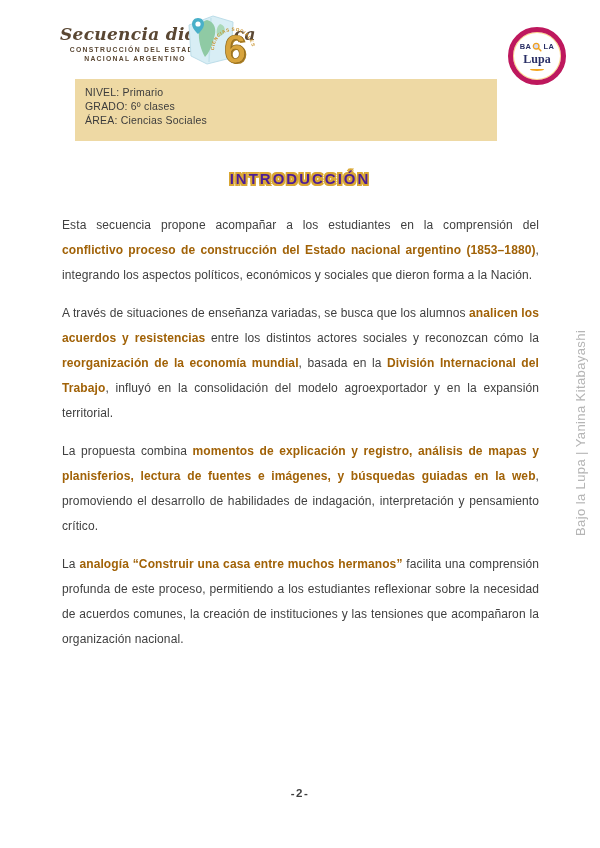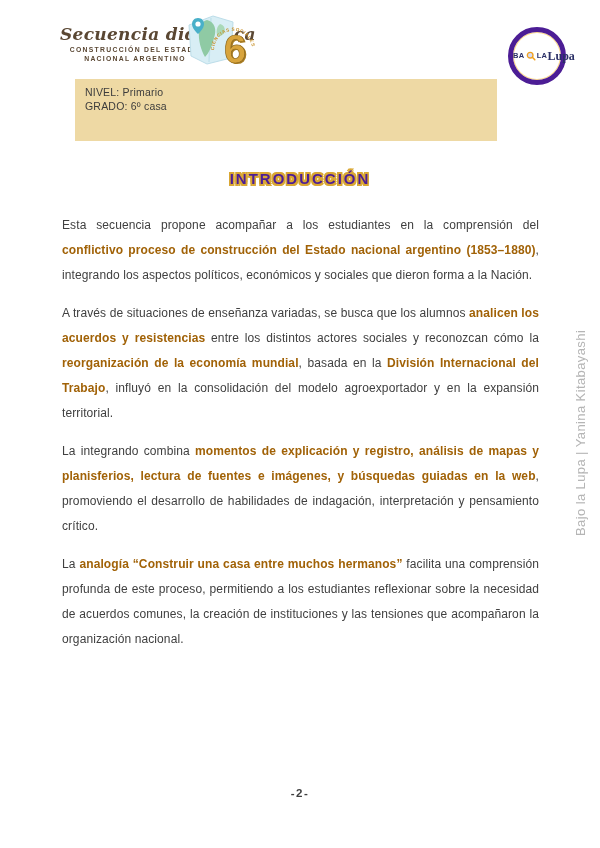--- a/index.html
+++ b/index.html
@@ -17,22 +17,22 @@
     font-size:17px; color:#5a4733; letter-spacing:0.3px; white-space:nowrap;
   }
   .logo-sub {
     font-size:6.8px; letter-spacing:1.3px; color:#5a4733; font-weight:bold;
     text-align:center; width:150px; margin-top:2px;
   }
   .logo-art { position:absolute; left:186px; top:12px; width:74px; height:58px; }
 
   .badge {
     position:absolute; left:508px; top:27px; width:58px; height:58px;
-    border-radius:50%; background:#ffffff; border:5px solid #4c1d95;
-    display:flex; flex-direction:row; align-items:center; 
+    border-radius:50%; background:#ffffff; border:5px solid #be185d;
+    display:flex; flex-direction:column; align-items:center; justify-content:center;
     box-shadow:0 0 0 1px #fdd98a inset;
   }
   .badge-top {
     display:flex; align-items:center; gap:1px;
     font-size:7.5px; font-weight:bold; color:#2a2f66; letter-spacing:0.4px;
     line-height:8px;
   }
   .badge-main {
     font-family:"Liberation Serif", serif; font-weight:bold;
     font-size:12px; color:#2a2f66; line-height:16px; margin-top:-1px;
@@ -124,31 +124,32 @@
         <line x1="7.6" y1="7.6" x2="10.6" y2="10.6" stroke="#f0a01e" stroke-width="1.8" stroke-linecap="round"></line>
       </svg>
       <span>LA</span>
     </div>
     <div class="badge-main">Lupa</div>
     <div class="badge-flourish"></div>
   </div>
 
   <section class="info-box">
     <div>NIVEL: Primario</div>
-    <div>GRADO: 6º casa</div>
+    <div>GRADO: 6º clases</div>
+    <div>ÁREA: Ciencias Sociales</div>
   </section>
 
   <div class="heading-wrap">
     <h1 class="heading">INTRODUCCIÓN</h1>
   </div>
 
   <main class="content">
     <p><span>Esta secuencia propone acompañar a los estudiantes en la comprensión del </span><b>conflictivo proceso de construcción del Estado nacional argentino (1853–1880)</b><span>, integrando los aspectos políticos, económicos y sociales que dieron forma a la Nación.</span></p>
     <p><span>A través de situaciones de enseñanza variadas, se busca que los alumnos </span><b>analicen los acuerdos y resistencias</b><span> entre los distintos actores sociales y reconozcan cómo la </span><b>reorganización de la economía mundial</b><span>, basada en la </span><b>División Internacional del Trabajo</b><span>, influyó en la consolidación del modelo agroexportador y en la expansión territorial.</span></p>
-    <p><span>La integrando combina </span><b>momentos de explicación y registro, análisis de mapas y planisferios, lectura de fuentes e imágenes, y búsquedas guiadas en la web</b><span>, promoviendo el desarrollo de habilidades de indagación, interpretación y pensamiento crítico.</span></p>
+    <p><span>La propuesta combina </span><b>momentos de explicación y registro, análisis de mapas y planisferios, lectura de fuentes e imágenes, y búsquedas guiadas en la web</b><span>, promoviendo el desarrollo de habilidades de indagación, interpretación y pensamiento crítico.</span></p>
     <p><span>La </span><b>analogía “Construir una casa entre muchos hermanos”</b><span> facilita una comprensión profunda de este proceso, permitiendo a los estudiantes reflexionar sobre la necesidad de acuerdos comunes, la creación de instituciones y las tensiones que acompañaron la organización nacional.</span></p>
   </main>
 
   <div class="credit">Bajo la Lupa | Yanina Kitabayashi</div>
 
   <footer class="page-number">-2-</footer>
 
 </div>
 
 </body></html>

